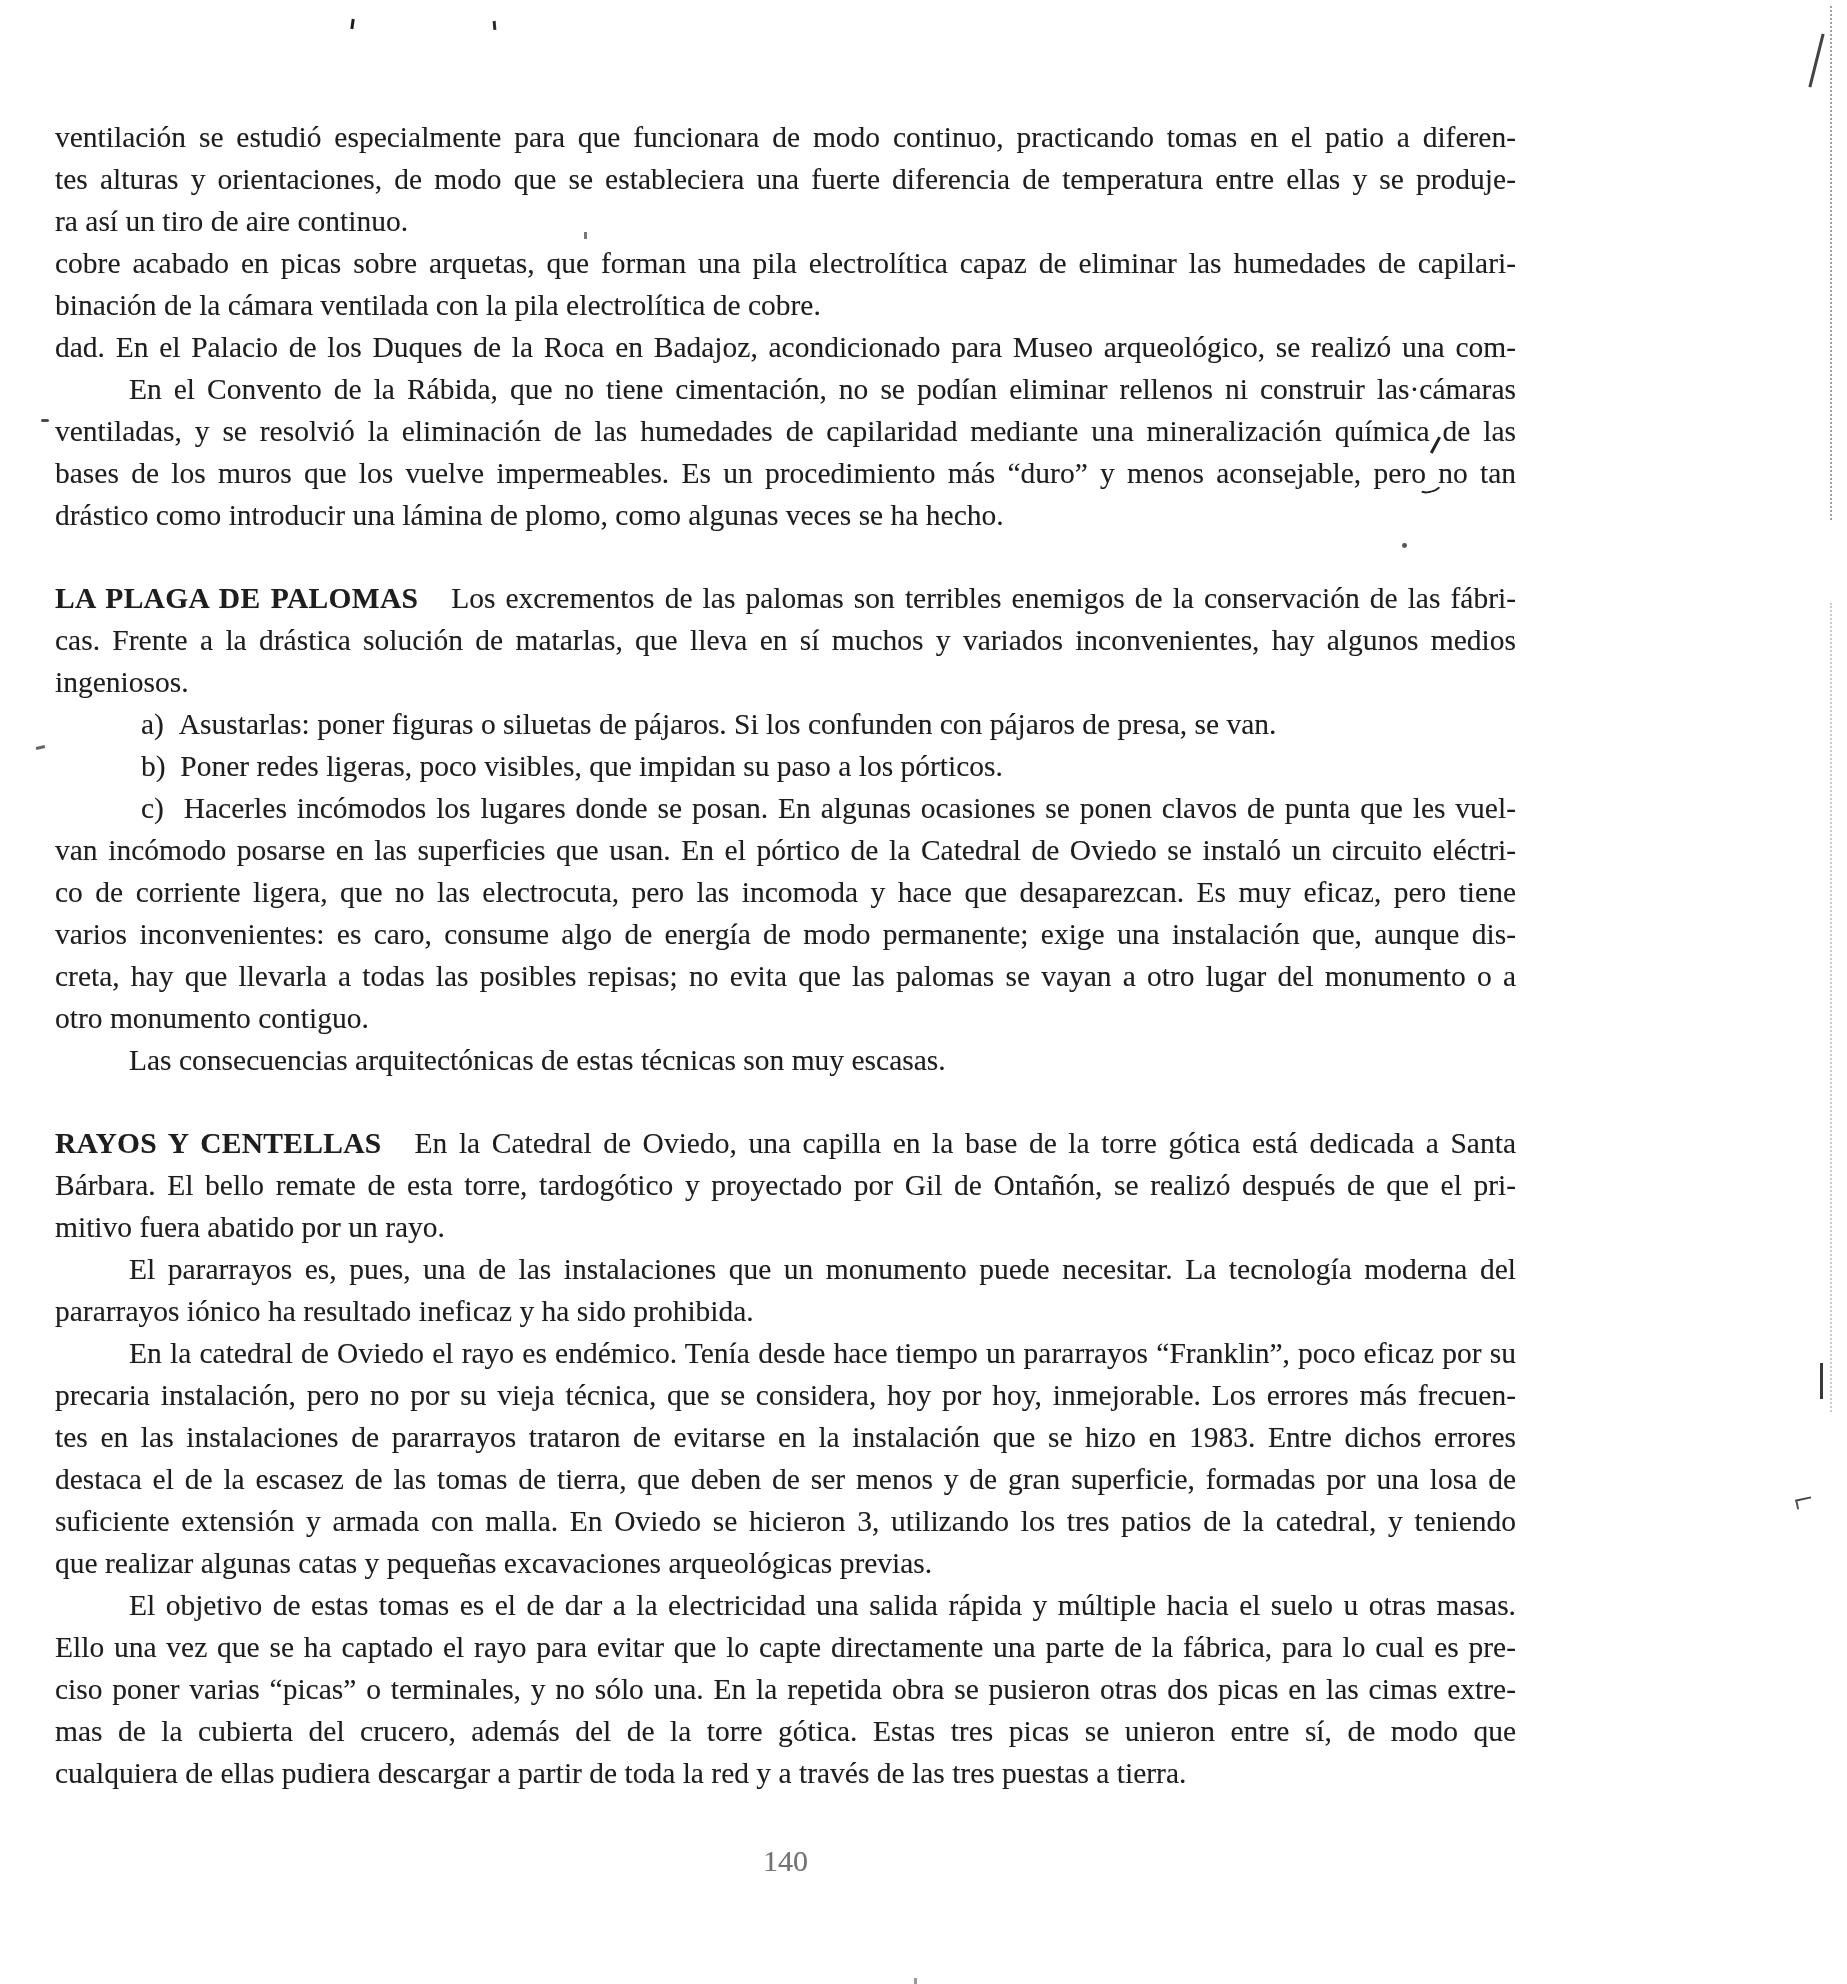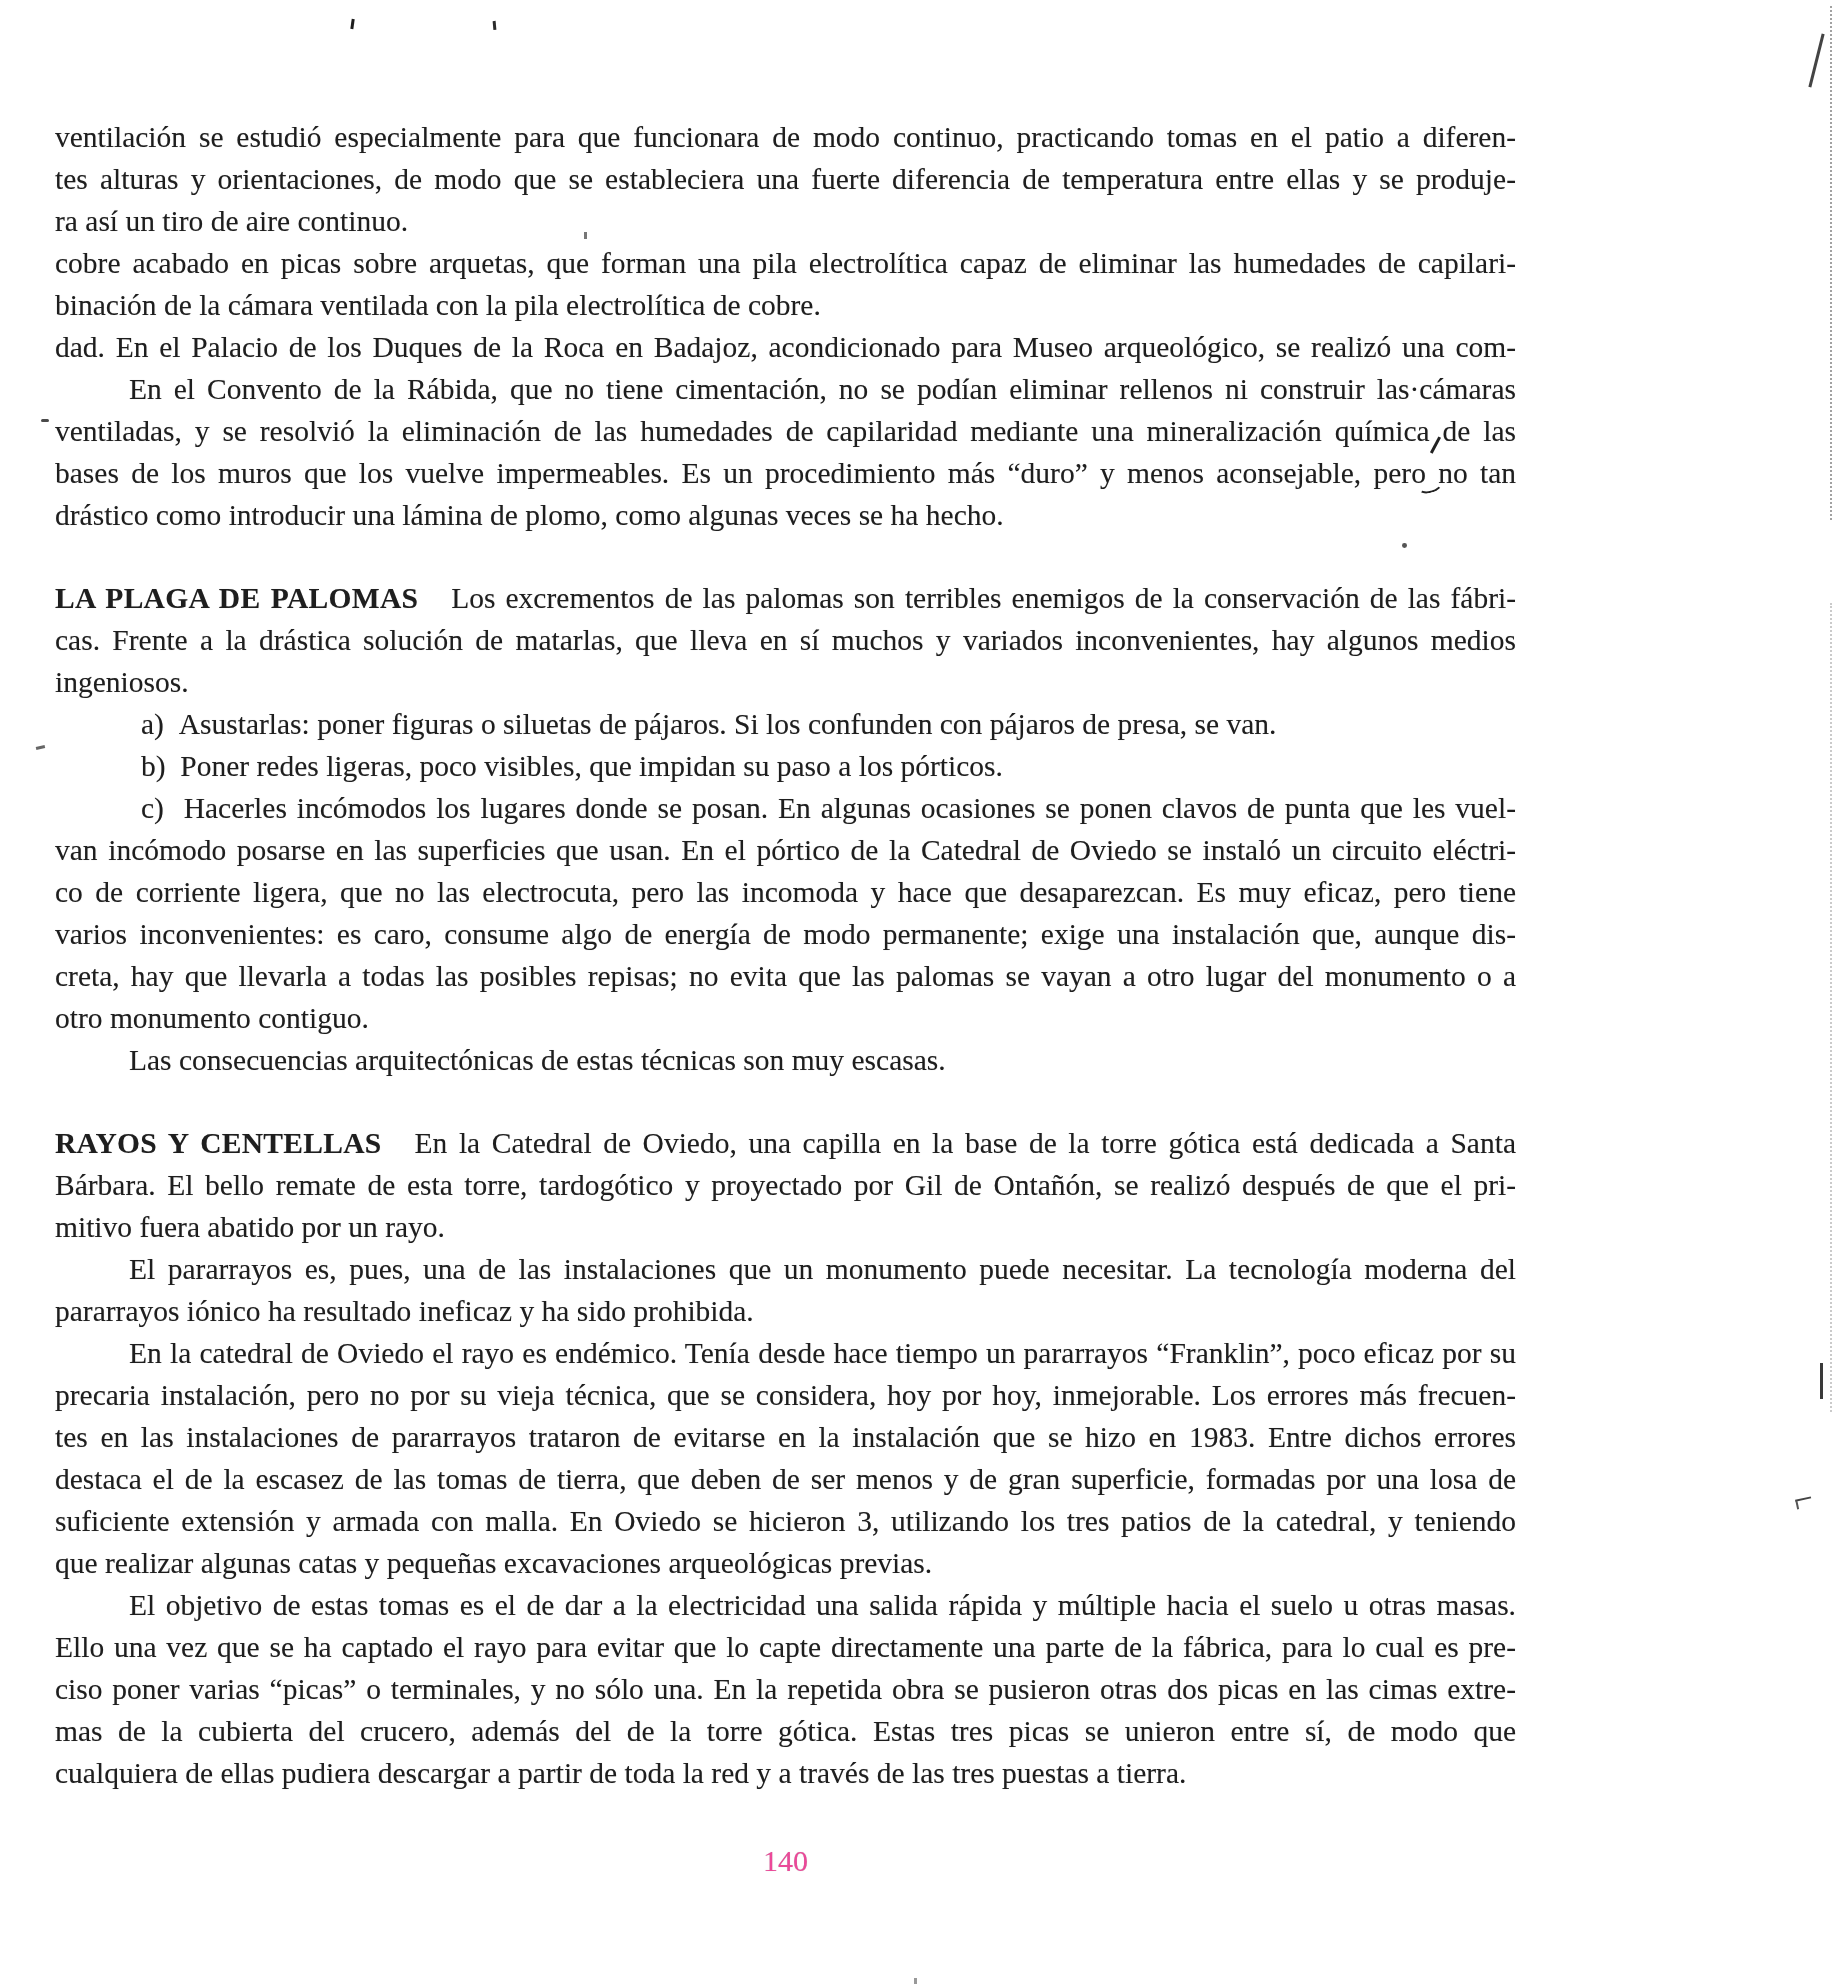--- a/index.html
+++ b/index.html
@@ -25,21 +25,21 @@
   .lind{text-indent:86px;}
   .sect{margin-top:41px;}
   .shead{font-weight:bold;letter-spacing:0.3px;}
   .hsp{display:inline-block;width:33px;}
   .pageno{
     position:absolute;
     left:55px;top:1844px;
     width:1461px;
     text-align:center;
     font-size:30px;
-    color:#ec4899;
+    color:#737373;
     text-shadow:0 0 0.7px rgba(0,0,0,0.30);
   }
   
   .artifact{position:absolute;}
   .speck-a{left:351px;top:19px;width:3.4px;height:10.3px;background:#1d1d1d;transform:rotate(8deg);}
   .speck-b{left:493px;top:21px;width:2.7px;height:9px;background:#2a2a2a;transform:rotate(-5deg);}
   .speck-continuo{left:584px;top:232px;width:3.4px;height:6.9px;background:#777;}
   .mark-convento{left:41px;top:419px;width:8.2px;height:3.4px;background:#4a4a4a;border-radius:2.1px;}
   .mark-acute{left:1434px;top:436px;width:2.7px;height:18px;background:#222;transform:rotate(28deg);}
   .mark-curl{left:1417px;top:478px;width:20.6px;height:11px;border:2.7px solid transparent;border-bottom:2.7px solid #222;border-radius:60%;transform:rotate(-14deg);}

